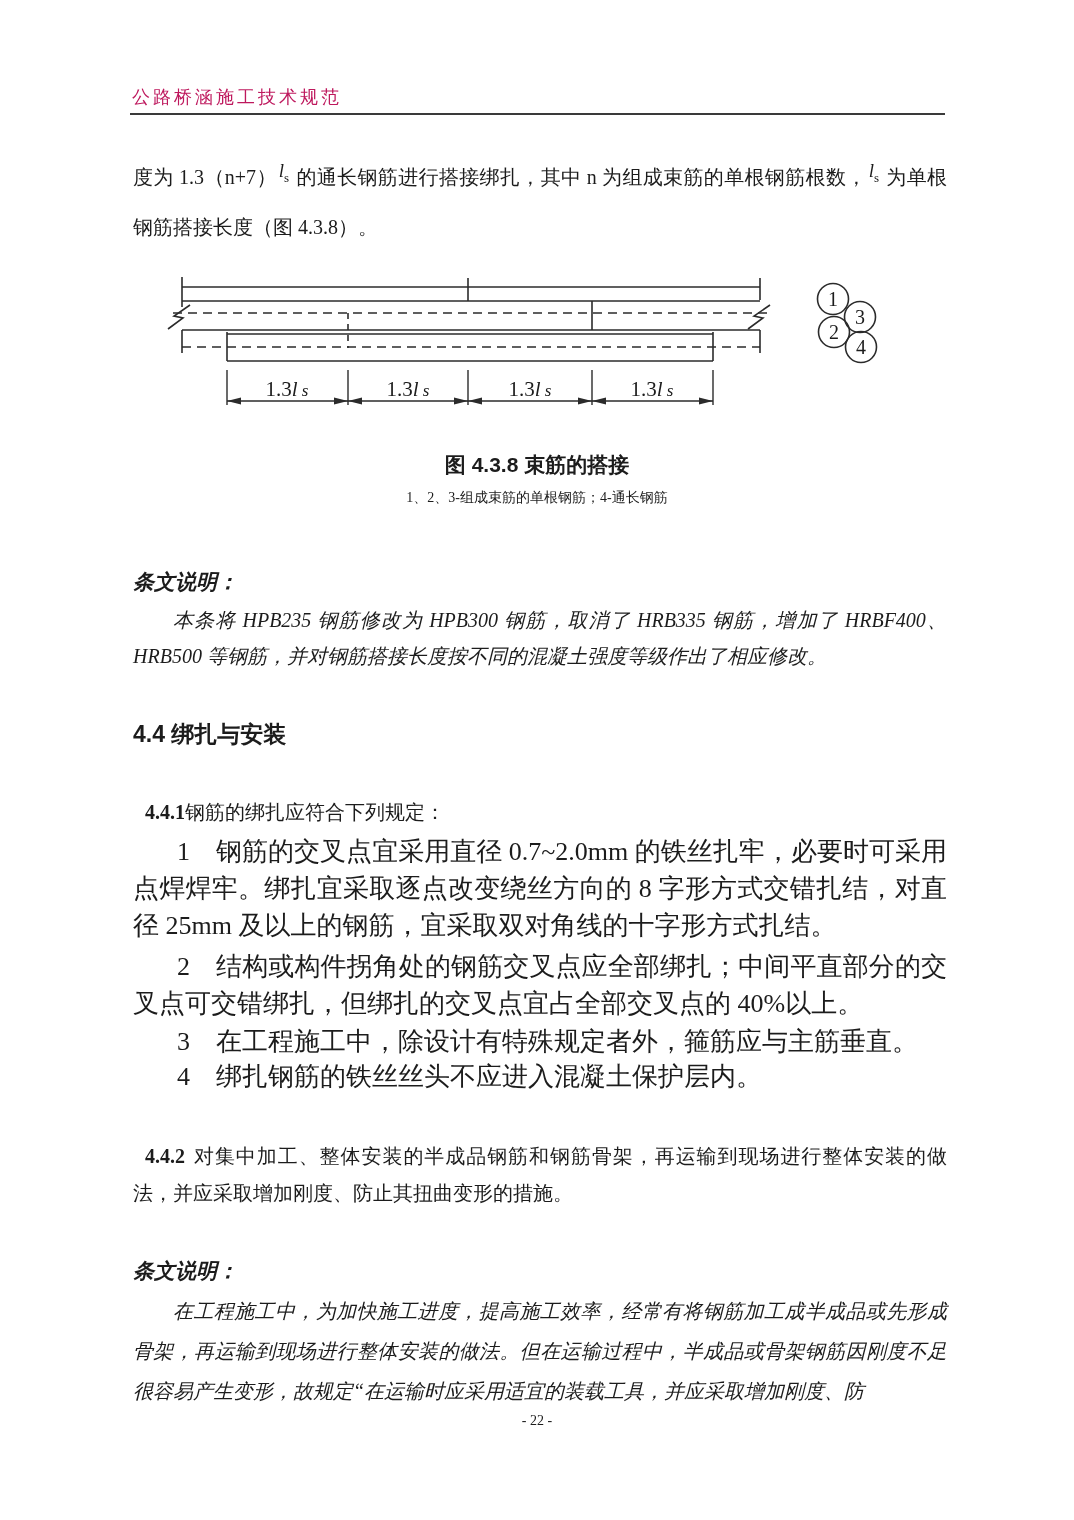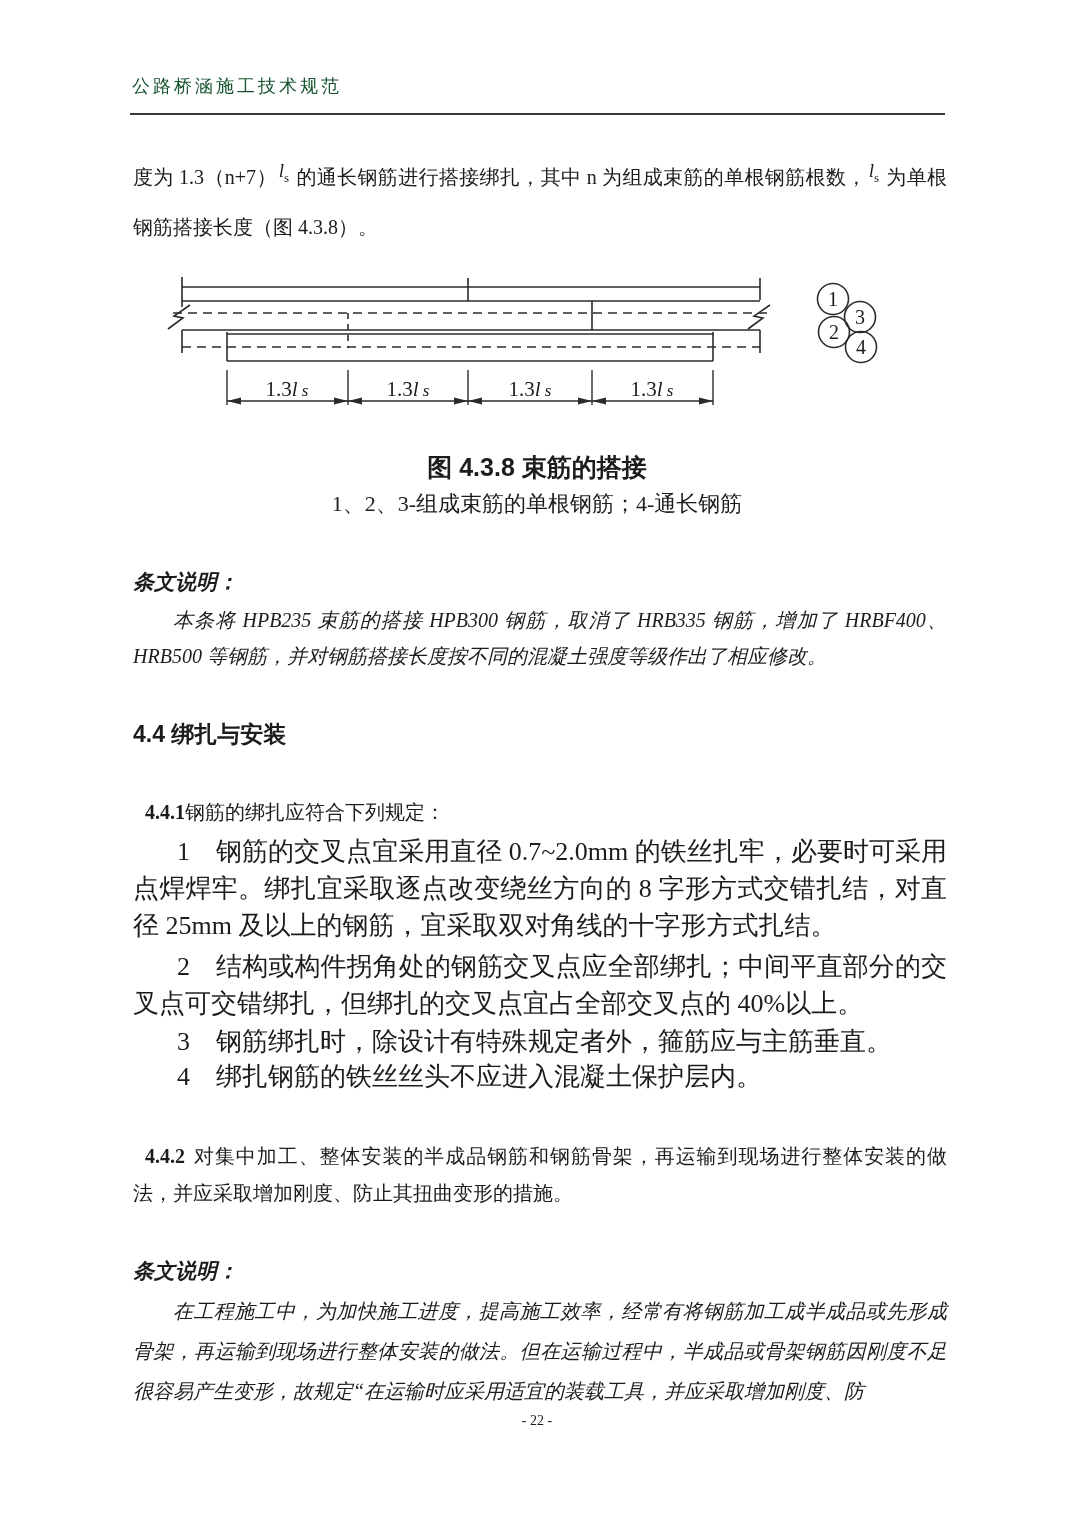--- a/index.html
+++ b/index.html
@@ -2,29 +2,29 @@
 <html><head>
 <meta charset="utf-8">
 <style>
   html,body{margin:0;padding:0;background:#9a9a9a;}
   .page{
     position:relative;width:1074px;height:1520px;margin:0 auto;
     background:#ffffff;color:#1c1c1c;overflow:hidden;
     font-family:"Liberation Serif","DejaVu Serif",serif;
   }
   .abs{position:absolute;}
-  .header-title{left:132px;top:74px;font-size:18px;letter-spacing:3px;color:#14532d;}
+  .header-title{left:132px;top:85px;font-size:18px;letter-spacing:3px;color:#be185d;}
   .header-rule{left:130px;top:113px;width:815px;height:2px;background:#3a3a3a;}
   .intro{left:133px;top:156px;width:814px;font-size:20px;line-height:43px;text-align:justify;}
   .ls{display:inline-block;position:relative;top:-7px;font-size:19px;padding:0 2px;}
   .ls i{font-family:"Liberation Serif","DejaVu Serif",serif;}
   .ls sub{font-size:13px;}
   .fig-caption{left:128px;top:451px;width:818px;text-align:center;
-    font-family:"Liberation Sans","DejaVu Sans",sans-serif;font-weight:bold;font-size:25px;}
-  .fig-legend{left:128px;top:489px;width:818px;text-align:center;font-size:22px;}
+    font-family:"Liberation Sans","DejaVu Sans",sans-serif;font-weight:bold;font-size:21px;}
+  .fig-legend{left:128px;top:489px;width:818px;text-align:center;font-size:14px;}
   .sm-title{left:133px;font-size:21px;font-weight:bold;font-style:italic;}
   .sm-body{left:133px;width:814px;font-size:20px;font-style:italic;text-align:justify;text-indent:2em;}
   .sm1-title{top:568px;} .sm1-body{top:602px;line-height:36px;}
   .sm2-title{top:1257px;} .sm2-body{top:1291px;line-height:40px;}
   .h44{left:133px;top:719px;font-family:"Liberation Sans","DejaVu Sans",sans-serif;
     font-weight:bold;font-size:23px;}
   .clause{width:800px;font-size:20px;text-align:justify;}
   .c441{left:145px;top:799px;}
   .cnum{font-weight:bold;}
   .c441 .cnum{}
@@ -110,37 +110,37 @@
       <text x="695" y="52">3</text>
       <text x="669" y="67">2</text>
       <text x="696" y="82">4</text>
     </g>
   </svg>
 
   <div class="abs fig-caption">图 4.3.8 束筋的搭接</div>
   <div class="abs fig-legend">1、2、3-组成束筋的单根钢筋；4-通长钢筋</div>
 
   <div class="abs sm-title sm1-title">条文说明：</div>
-  <div class="abs sm-body sm1-body">本条将 HPB235 束筋的搭接 HPB300 钢筋，取消了 HRB335 钢筋，增加了 HRBF400、HRB500 等钢筋，并对钢筋搭接长度按不同的混凝土强度等级作出了相应修改。</div>
+  <div class="abs sm-body sm1-body">本条将 HPB235 钢筋修改为 HPB300 钢筋，取消了 HRB335 钢筋，增加了 HRBF400、HRB500 等钢筋，并对钢筋搭接长度按不同的混凝土强度等级作出了相应修改。</div>
 
   <div class="abs h44">4.4 绑扎与安装</div>
 
   <div class="abs clause c441">
     <span class="cnum">4.4.1</span><span>钢筋的绑扎应符合下列规定：</span>
   </div>
 
   <div class="items">
     <div class="abs item item1">
       <span class="num">1</span><span>钢筋的交叉点宜采用直径 0.7~2.0mm 的铁丝扎牢，必要时可采用点焊焊牢。绑扎宜采取逐点改变绕丝方向的 8 字形方式交错扎结，对直径 25mm 及以上的钢筋，宜采取双对角线的十字形方式扎结。</span>
     </div>
     <div class="abs item item2">
       <span class="num">2</span><span>结构或构件拐角处的钢筋交叉点应全部绑扎；中间平直部分的交叉点可交错绑扎，但绑扎的交叉点宜占全部交叉点的 40%以上。</span>
     </div>
     <div class="abs item item3">
-      <span class="num">3</span><span>钢筋绑扎时，除设计有特殊规定者外，箍筋应与主筋垂直。</span>
+      <span class="num">3</span><span>在工程施工中，除设计有特殊规定者外，箍筋应与主筋垂直。</span>
     </div>
     <div class="abs item item4">
       <span class="num">4</span><span>绑扎钢筋的铁丝丝头不应进入混凝土保护层内。</span>
     </div>
   </div>
 
   <div class="abs c442">
     <span class="cnum">4.4.2</span><span>对集中加工、整体安装的半成品钢筋和钢筋骨架，再运输到现场进行整体安装的做法，并应采取增加刚度、防止其扭曲变形的措施。</span>
   </div>
 

